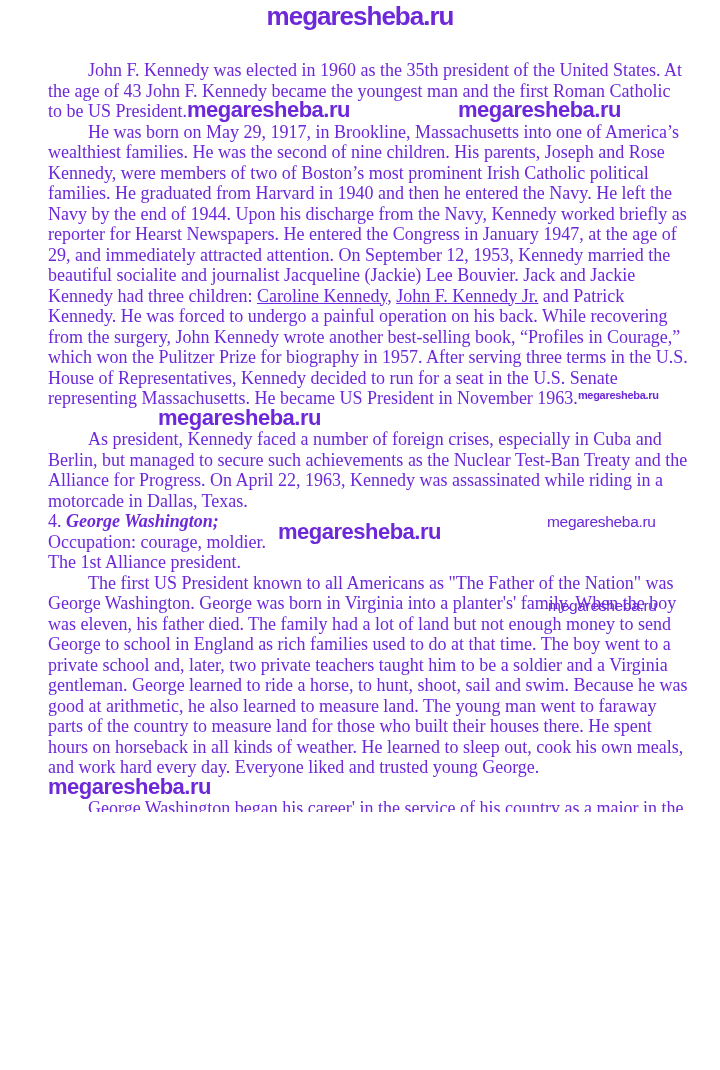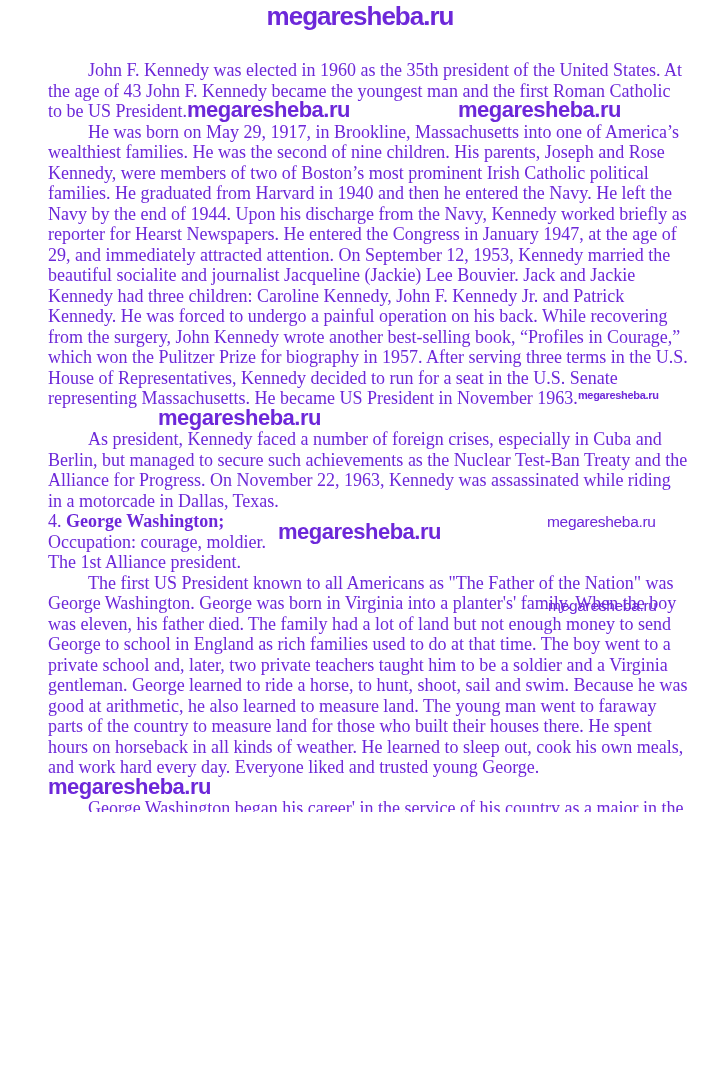--- a/index.html
+++ b/index.html
@@ -25,22 +25,22 @@
     position: absolute;
     top: 60px; left: 48px;
     width: 640px;
     font-size: 18px;
     line-height: 20.5px;
     text-align: left;
   }
   .para { margin: 0; }
   .para.indent { text-indent: 40px; }
   .seg-text { }
-  .seg-bold { font-weight: 700; }
-  .seg-underline { }
+  .seg-bold { font-weight: 700; font-style: italic; }
+  .seg-underline { text-decoration: underline; }
   .seg-wm-bold {
     font-family: "Liberation Sans", "DejaVu Sans", sans-serif;
     font-weight: 700;
     font-size: 22px;
     letter-spacing: -0.5px;
     line-height: 0;
     white-space: nowrap;
   }
   .seg-wm-small-bold {
     font-family: "Liberation Sans", "DejaVu Sans", sans-serif;
@@ -71,21 +71,21 @@
 </style>
 </head>
 <body>
 
 <div class="page">
   <div class="top-watermark">megaresheba.ru</div>
 
   <div class="doc" id="doc">
       <div class="para indent"><span class="seg-text">John F. Kennedy was elected in 1960 as the 35th president of the United States. At the age of 43 John F. Kennedy became the youngest man and the first Roman Catholic to be US President.</span><span class="seg-wm-bold">megaresheba.ru</span><span class="seg-gap" style="width: 108px;"></span><span class="seg-wm-bold">megaresheba.ru</span></div>
       <div class="para indent"><span class="seg-text">He was born on May 29, 1917, in Brookline, Massachusetts into one of America’s wealthiest families. He was the second of nine children. His parents, Joseph and Rose Kennedy, were members of two of Boston’s most prominent Irish Catholic political families. He graduated from Harvard in 1940 and then he entered the Navy. He left the Navy by the end of 1944. Upon his discharge from the Navy, Kennedy worked briefly as reporter for Hearst Newspapers. He entered the Congress in January 1947, at the age of 29, and immediately attracted attention. On September 12, 1953, Kennedy married the beautiful socialite and journalist Jacqueline (Jackie) Lee Bouvier. Jack and Jackie Kennedy had three children: </span><span class="seg-underline">Caroline Kennedy,</span><span class="seg-text"> </span><span class="seg-underline">John F. Kennedy Jr.</span><span class="seg-text"> and Patrick Kennedy. He was forced to undergo a painful operation on his back. While recovering from the surgery, John Kennedy wrote another best-selling book, “Profiles in Courage,” which won the Pulitzer Prize for biography in 1957. After serving three terms in the U.S. House of Representatives, Kennedy decided to run for a seat in the U.S. Senate representing Massachusetts. He became US President in November 1963.</span><span class="seg-wm-small-bold">megaresheba.ru</span><span class="seg-gap" style="width: 110px;"></span><span class="seg-wm-bold">megaresheba.ru</span></div>
-      <div class="para indent"><span class="seg-text">As president, Kennedy faced a number of foreign crises, especially in Cuba and Berlin, but managed to secure such achievements as the Nuclear Test-Ban Treaty and the Alliance for Progress. On November 22, 1963, Kennedy was assassinated while riding in a motorcade in Dallas, Texas.</span></div>
+      <div class="para indent"><span class="seg-text">As president, Kennedy faced a number of foreign crises, especially in Cuba and Berlin, but managed to secure such achievements as the Nuclear Test-Ban Treaty and the Alliance for Progress. On April 22, 1963, Kennedy was assassinated while riding in a motorcade in Dallas, Texas.</span></div>
       <div class="para"><span class="seg-text">4. </span><span class="seg-bold">George Washington;</span></div>
       <div class="para"><span class="seg-text">Occupation: courage, moldier.</span></div>
       <div class="para"><span class="seg-text">The 1st Alliance president.</span></div>
       <div class="para indent"><span class="seg-text">The first US President known to all Americans as "The Father of the Nation" was George Washington. George was born in Virginia into a planter's' family. When the boy was eleven, his father died. The family had a lot of land but not enough money to send George to school in England as rich families used to do at that time. The boy went to a private school and, later, two private teachers taught him to be a soldier and a Virginia gentleman. George learned to ride a horse, to hunt, shoot, sail and swim. Because he was good at arithmetic, he also learned to measure land. The young man went to faraway parts of the country to measure land for those who built their houses there. He spent hours on horseback in all kinds of weather. He learned to sleep out, cook his own meals, and work hard every day. Everyone liked and trusted young George.</span><span class="seg-gap" style="width: 50px;"></span><span class="seg-wm-bold">megaresheba.ru</span></div>
       <div class="para indent"><span class="seg-text">George Washington began his career' in the service of his country as a major in the Virginia militia and later became Commander in Chief of the Colonial Army during the Revolutionary War. He was among those who wrote the US Constitution in Philadelphia. People respected him for his courage, honesty and wisdom. After the Revolutionary War Washington wanted to retire and live at Mount Vernon where he had a beautiful house and a big plantation. But he knew that his duty was to serve his country. He hurried off to New York City which was the capital then. On April 30, 1789, before a large crowd Washington promised to "preserve,' protect and defend the Constitution of the United States". This is how</span></div>
     </div>
 
   <div class="float-layer" id="float-layer">
       <div class="float-wm bold" style="left: 278px; top: 519px;">megaresheba.ru</div>
       <div class="float-wm small" style="left: 547px; top: 513px;">megaresheba.ru</div>

